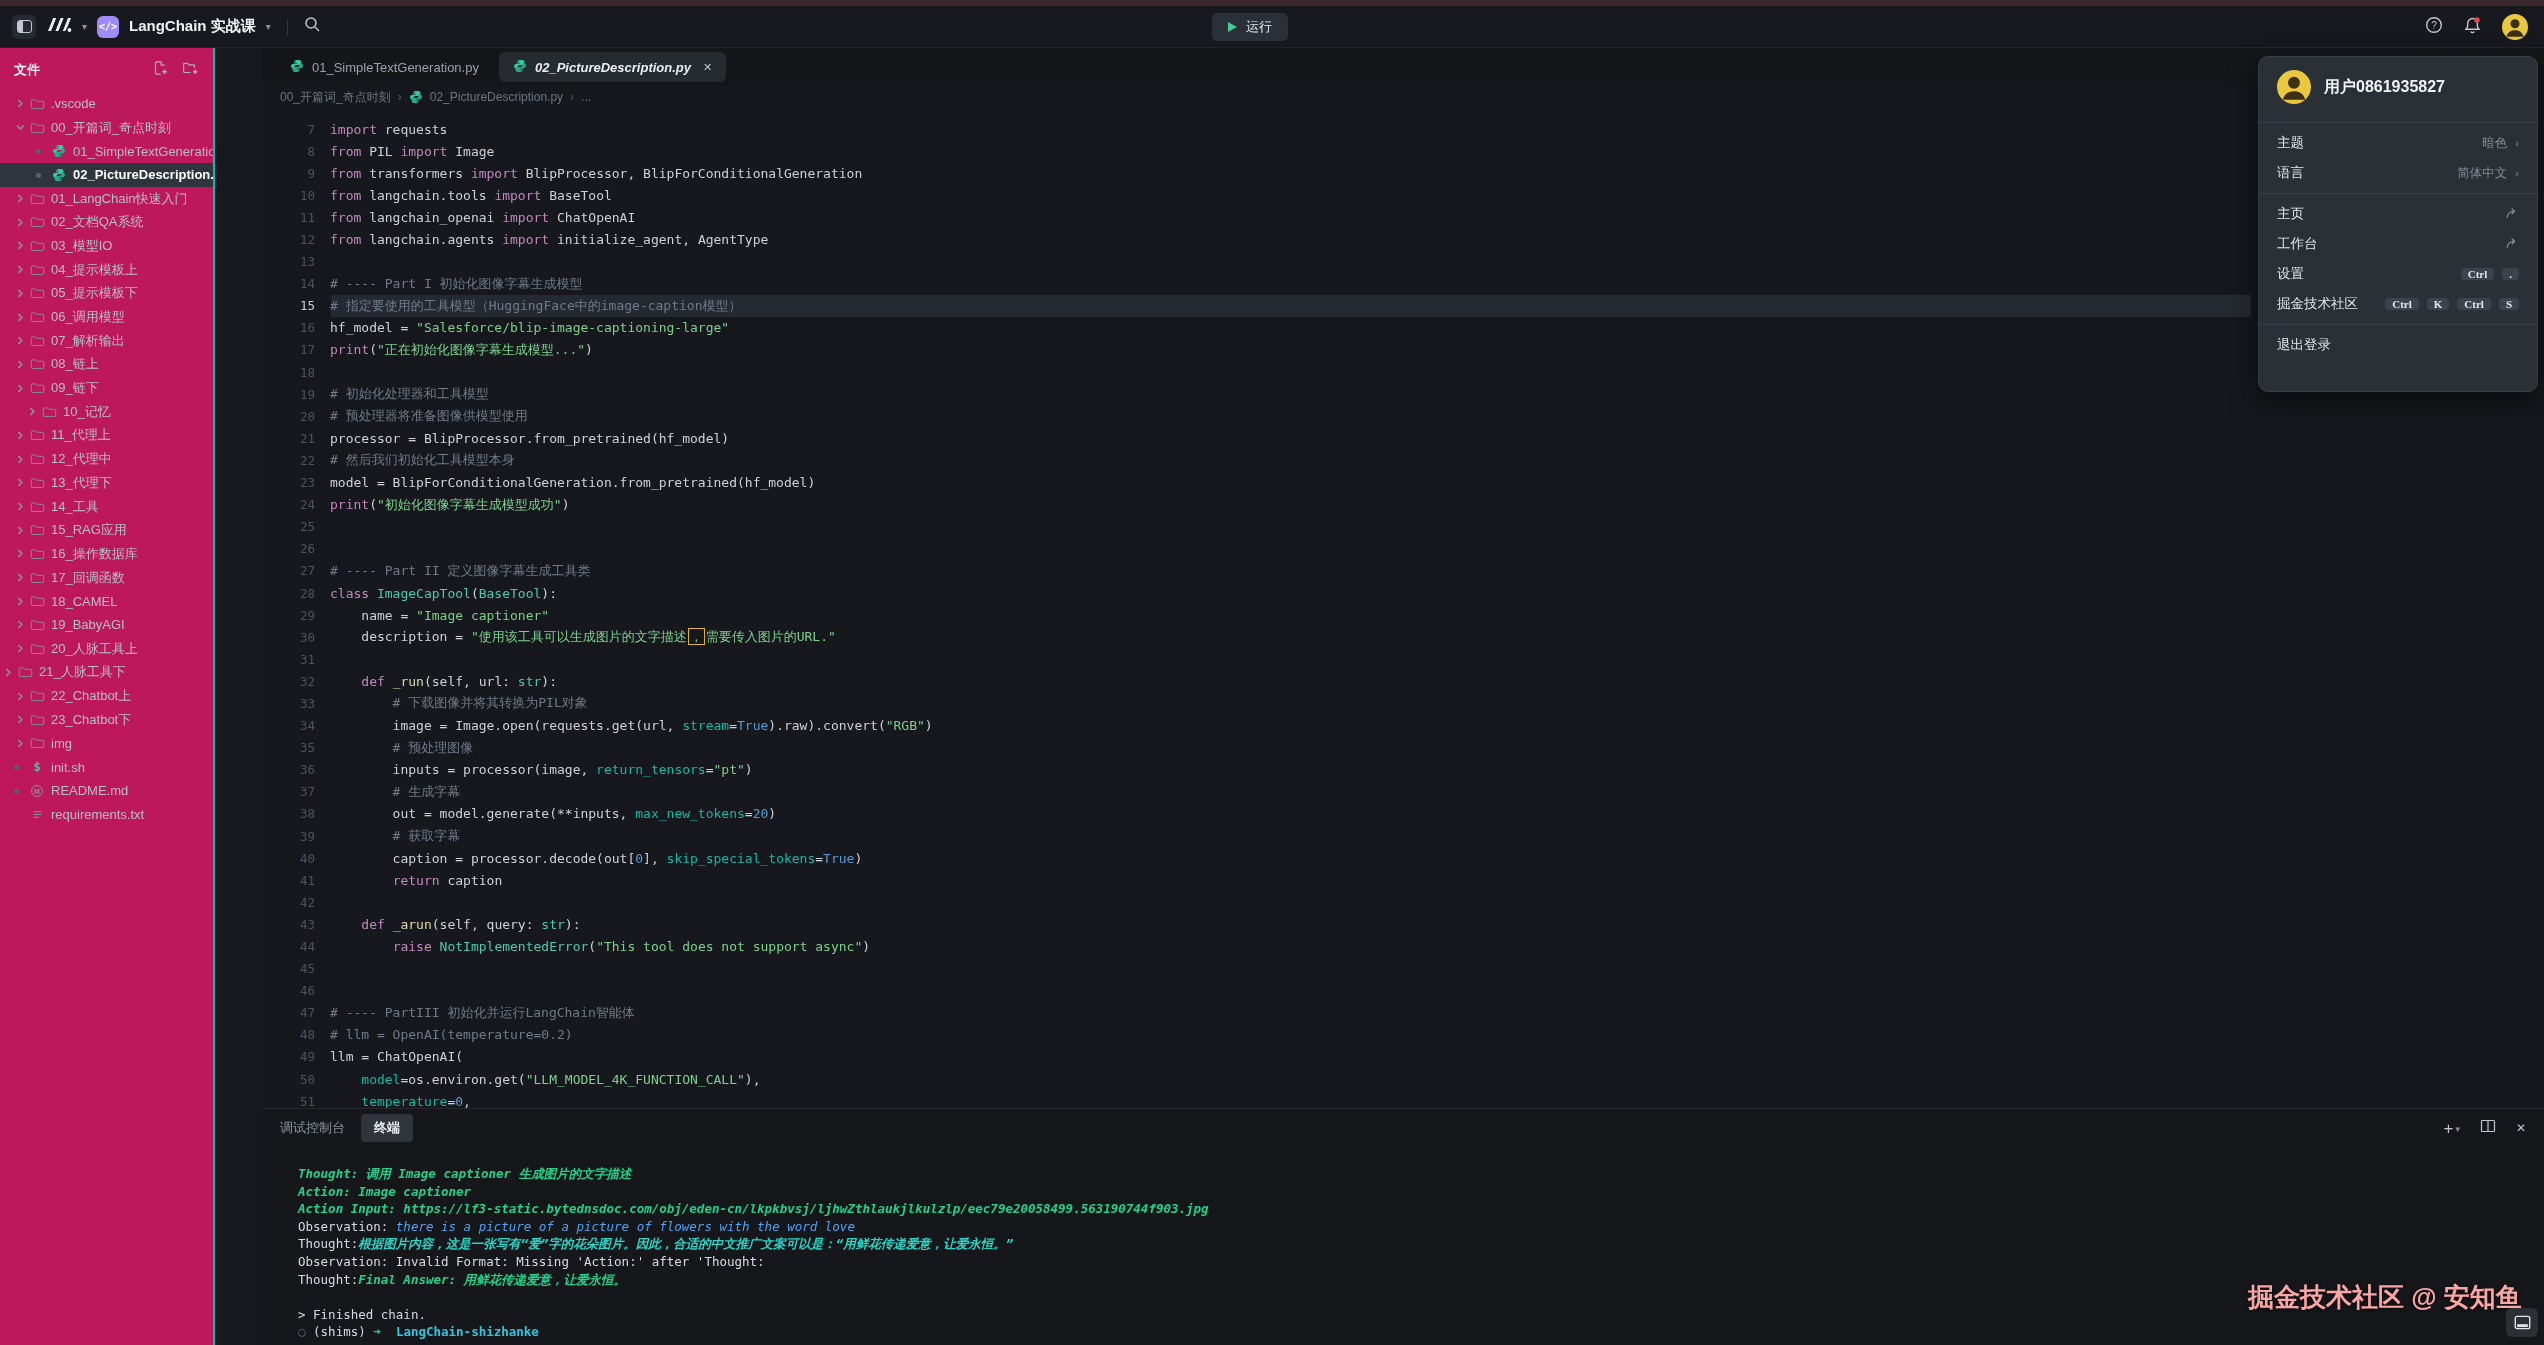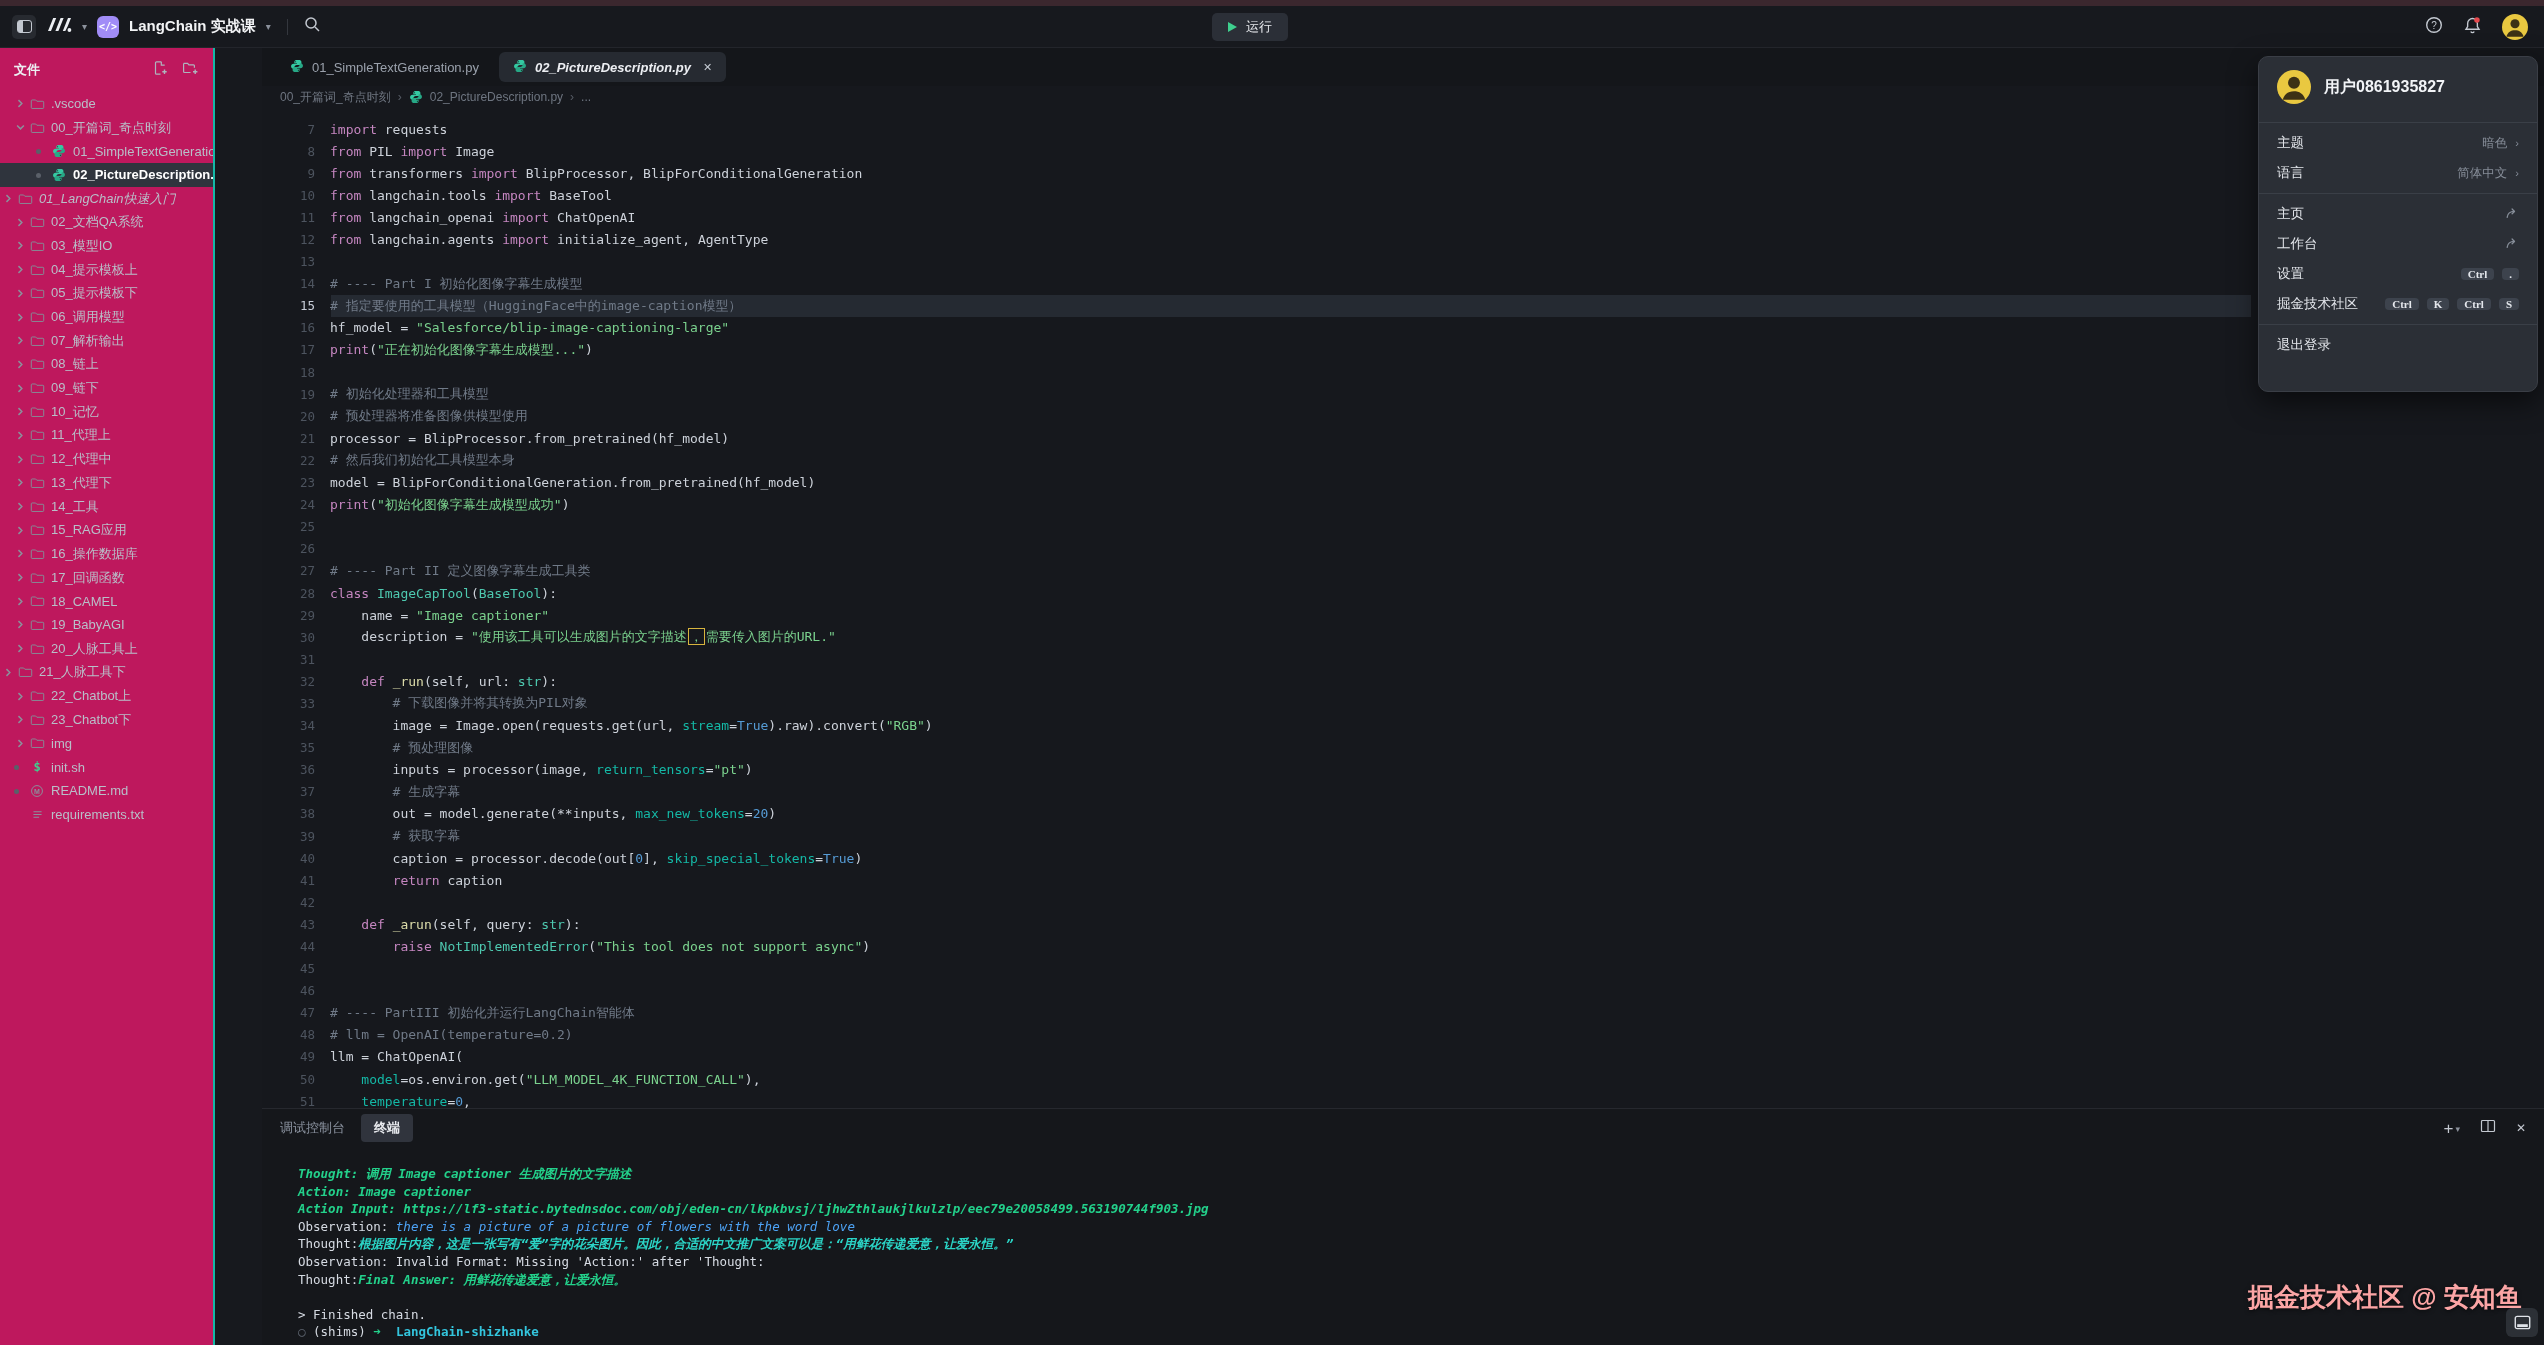--- a/index.html
+++ b/index.html
@@ -241,21 +241,21 @@
           <span class="fi">
             <svg width="14" height="14" viewBox="0 0 16 16">
               <path fill="#35c9a2" d="M7.9 1.2c-1.7 0-2.9.7-2.9 2v1.6h3v.5H4C2.4 5.3 1.2 6.4 1.2 8.2c0 1.8 1.2 2.9 2.8 2.9h1V9.6c0-1.5 1.2-2.7 2.8-2.7h3.1c1.2 0 2.1-.9 2.1-2.1V3.2c0-1.3-1.3-2-3-2z"></path>
               <path fill="#27a886" d="M8.1 14.8c1.7 0 2.9-.7 2.9-2v-1.6H8v-.5h4c1.6 0 2.8-1.1 2.8-2.9 0-1.8-1.2-2.9-2.8-2.9h-1v1.5c0 1.5-1.2 2.7-2.8 2.7H5.1c-1.2 0-2.1.9-2.1 2.1v1.6c0 1.3 1.3 2 3 2z"></path>
               <circle cx="6.4" cy="3.1" r=".65" fill="#14161a"></circle>
               <circle cx="9.6" cy="12.9" r=".65" fill="#14161a"></circle>
             </svg>
           </span>
           <span class="tree-label">02_PictureDescription.py</span>
         </div>
-        <div class="tree-row" style=" font-style: italic;">
+        <div class="tree-row" style="padding-left: 12px;">
           <span class="tw">
             <svg width="9" height="9" viewBox="0 0 8 8" style="transform:rotate(0deg)">
               <path d="M2.2 1l3 3-3 3" stroke="#8a919c" fill="none" stroke-width="1.3"></path>
             </svg>
           </span>
           <span class="fi">
             <svg width="15" height="14" viewBox="0 0 16 16">
               <path d="M1.8 3.4h4.1l1.4 1.5h6.9c.5 0 .9.4.9.9v6.4c0 .5-.4.9-.9.9H1.8c-.5 0-.9-.4-.9-.9V4.3c0-.5.4-.9.9-.9z" fill="none" stroke="#858c97" stroke-width="1.1"></path>
             </svg>
           </span>
@@ -358,21 +358,21 @@
               <path d="M2.2 1l3 3-3 3" stroke="#8a919c" fill="none" stroke-width="1.3"></path>
             </svg>
           </span>
           <span class="fi">
             <svg width="15" height="14" viewBox="0 0 16 16">
               <path d="M1.8 3.4h4.1l1.4 1.5h6.9c.5 0 .9.4.9.9v6.4c0 .5-.4.9-.9.9H1.8c-.5 0-.9-.4-.9-.9V4.3c0-.5.4-.9.9-.9z" fill="none" stroke="#858c97" stroke-width="1.1"></path>
             </svg>
           </span>
           <span class="tree-label">09_链下</span>
         </div>
-        <div class="tree-row" style="padding-left: 12px; text-align: center;">
+        <div class="tree-row" style="padding-left: 24px; text-align: center;">
           <span class="tw">
             <svg width="9" height="9" viewBox="0 0 8 8" style="transform:rotate(0deg)">
               <path d="M2.2 1l3 3-3 3" stroke="#8a919c" fill="none" stroke-width="1.3"></path>
             </svg>
           </span>
           <span class="fi">
             <svg width="15" height="14" viewBox="0 0 16 16">
               <path d="M1.8 3.4h4.1l1.4 1.5h6.9c.5 0 .9.4.9.9v6.4c0 .5-.4.9-.9.9H1.8c-.5 0-.9-.4-.9-.9V4.3c0-.5.4-.9.9-.9z" fill="none" stroke="#858c97" stroke-width="1.1"></path>
             </svg>
           </span>

